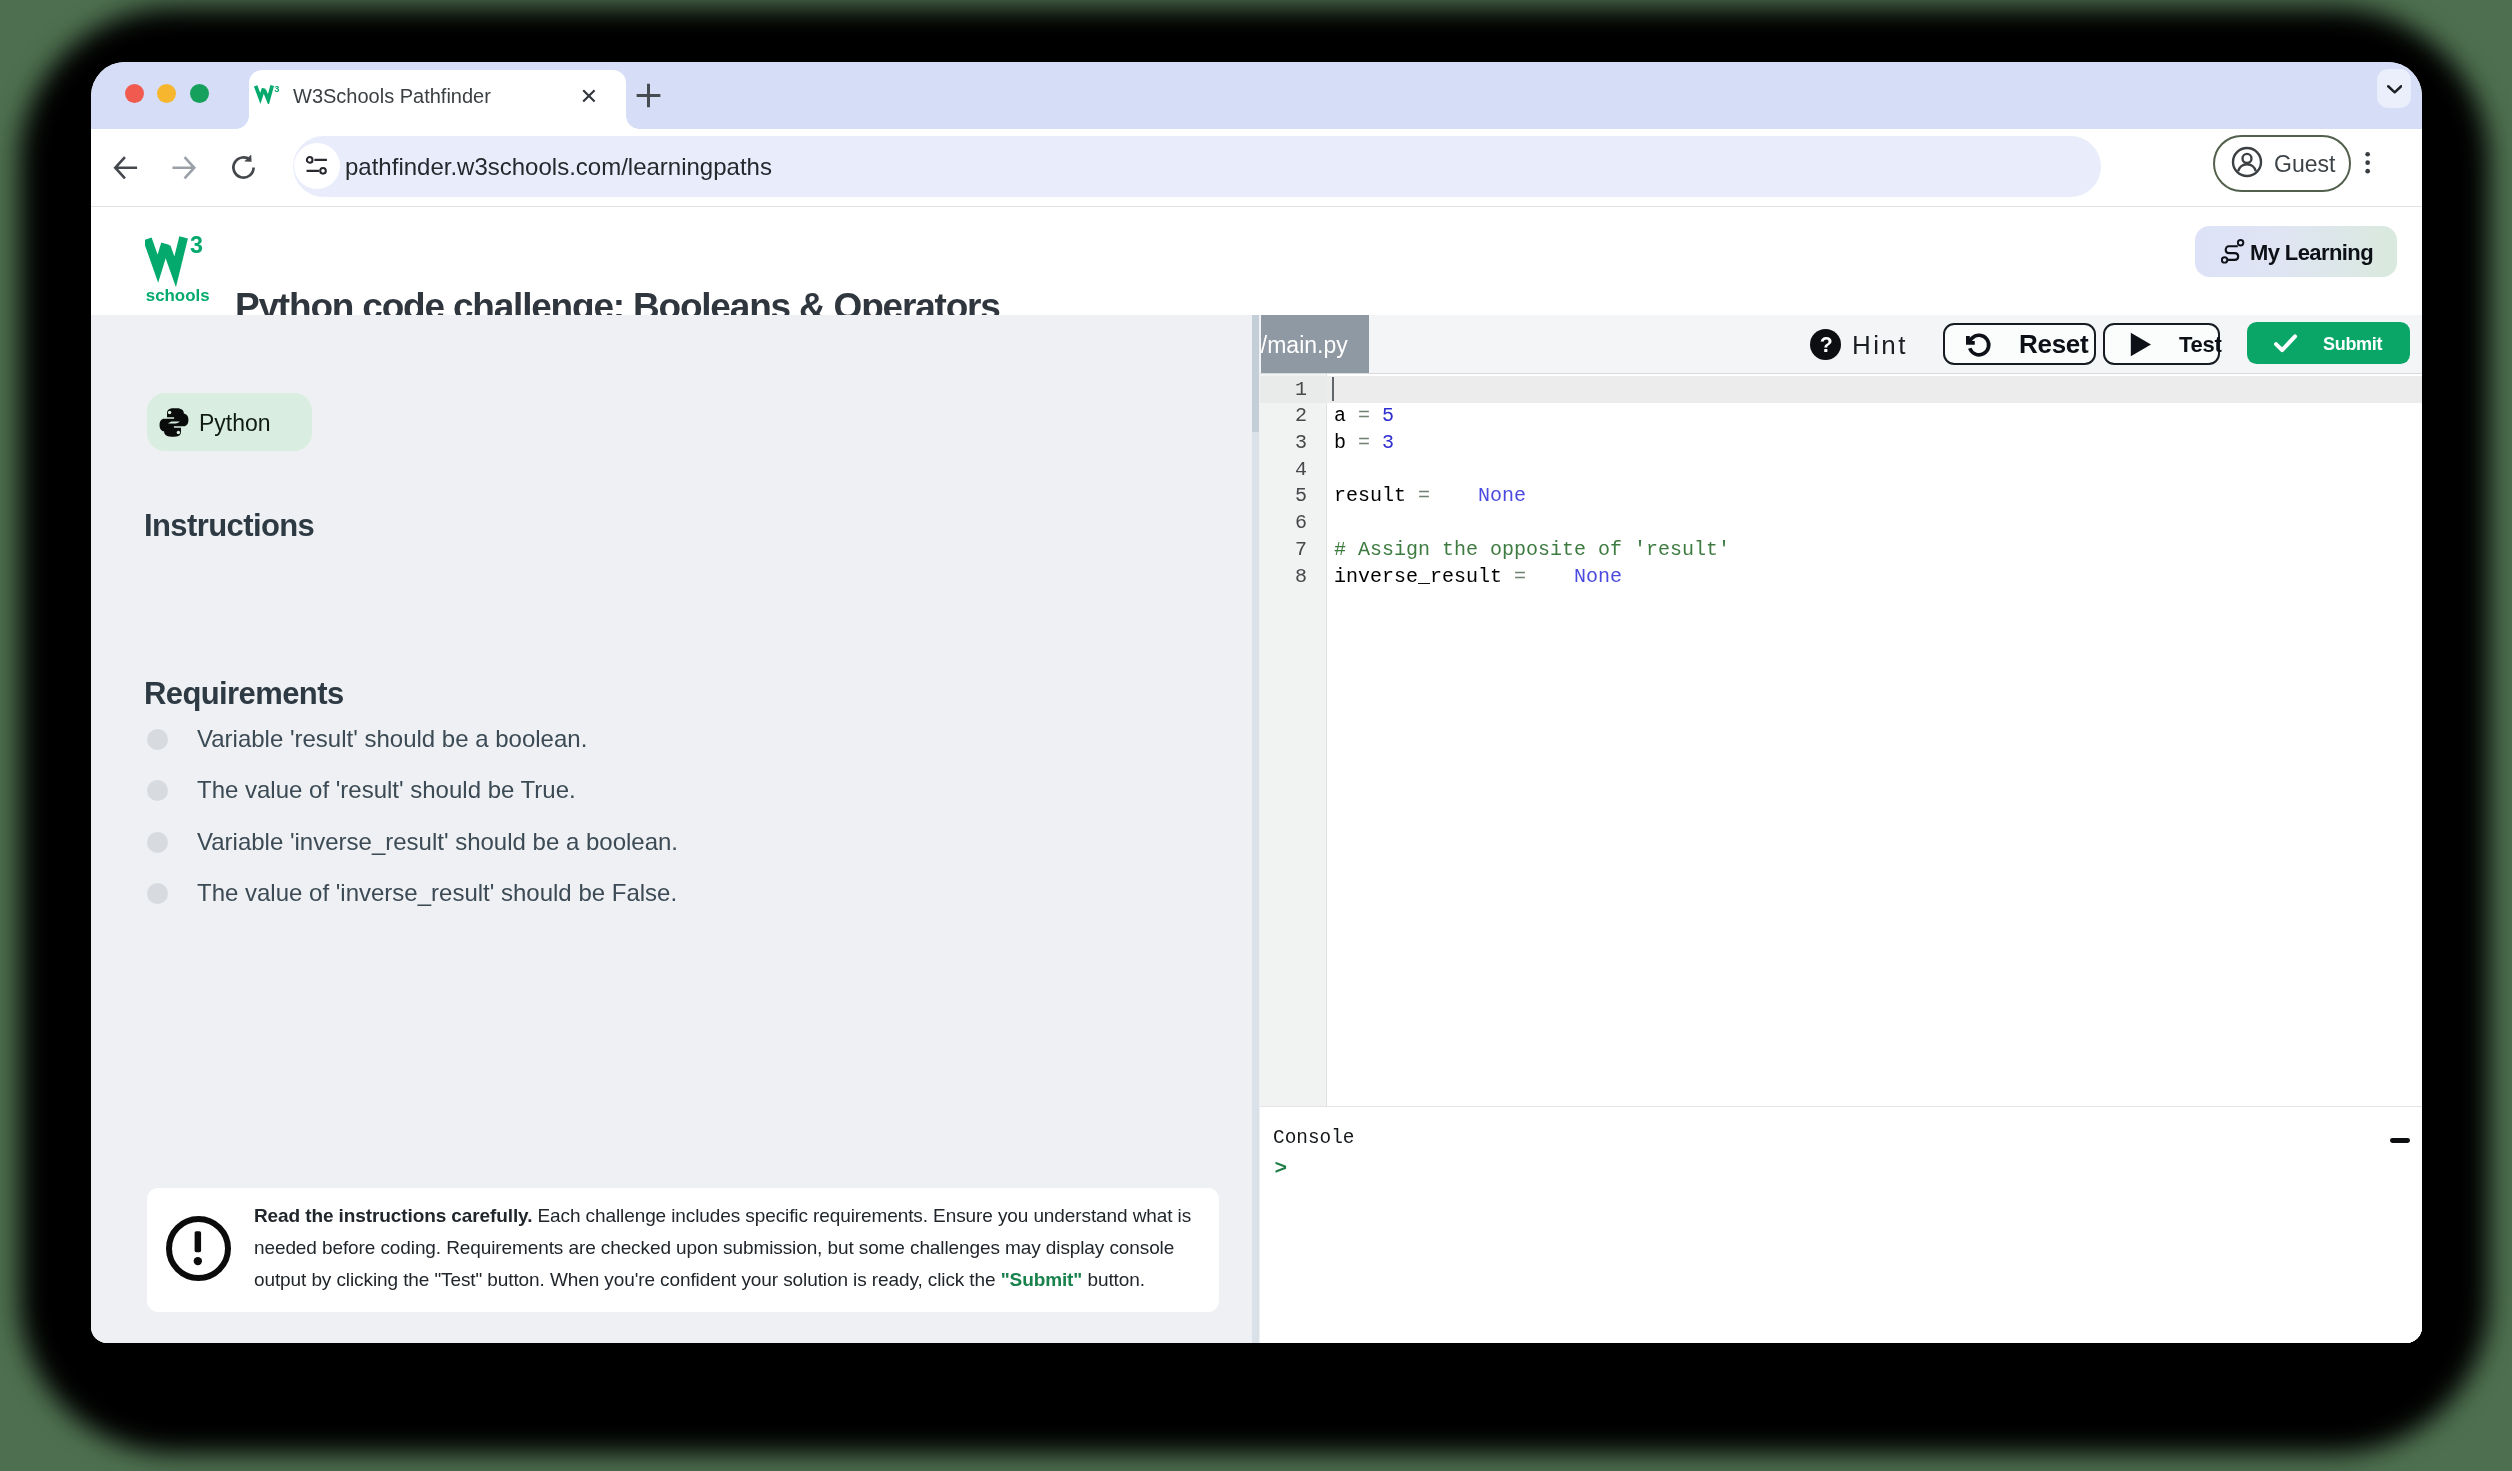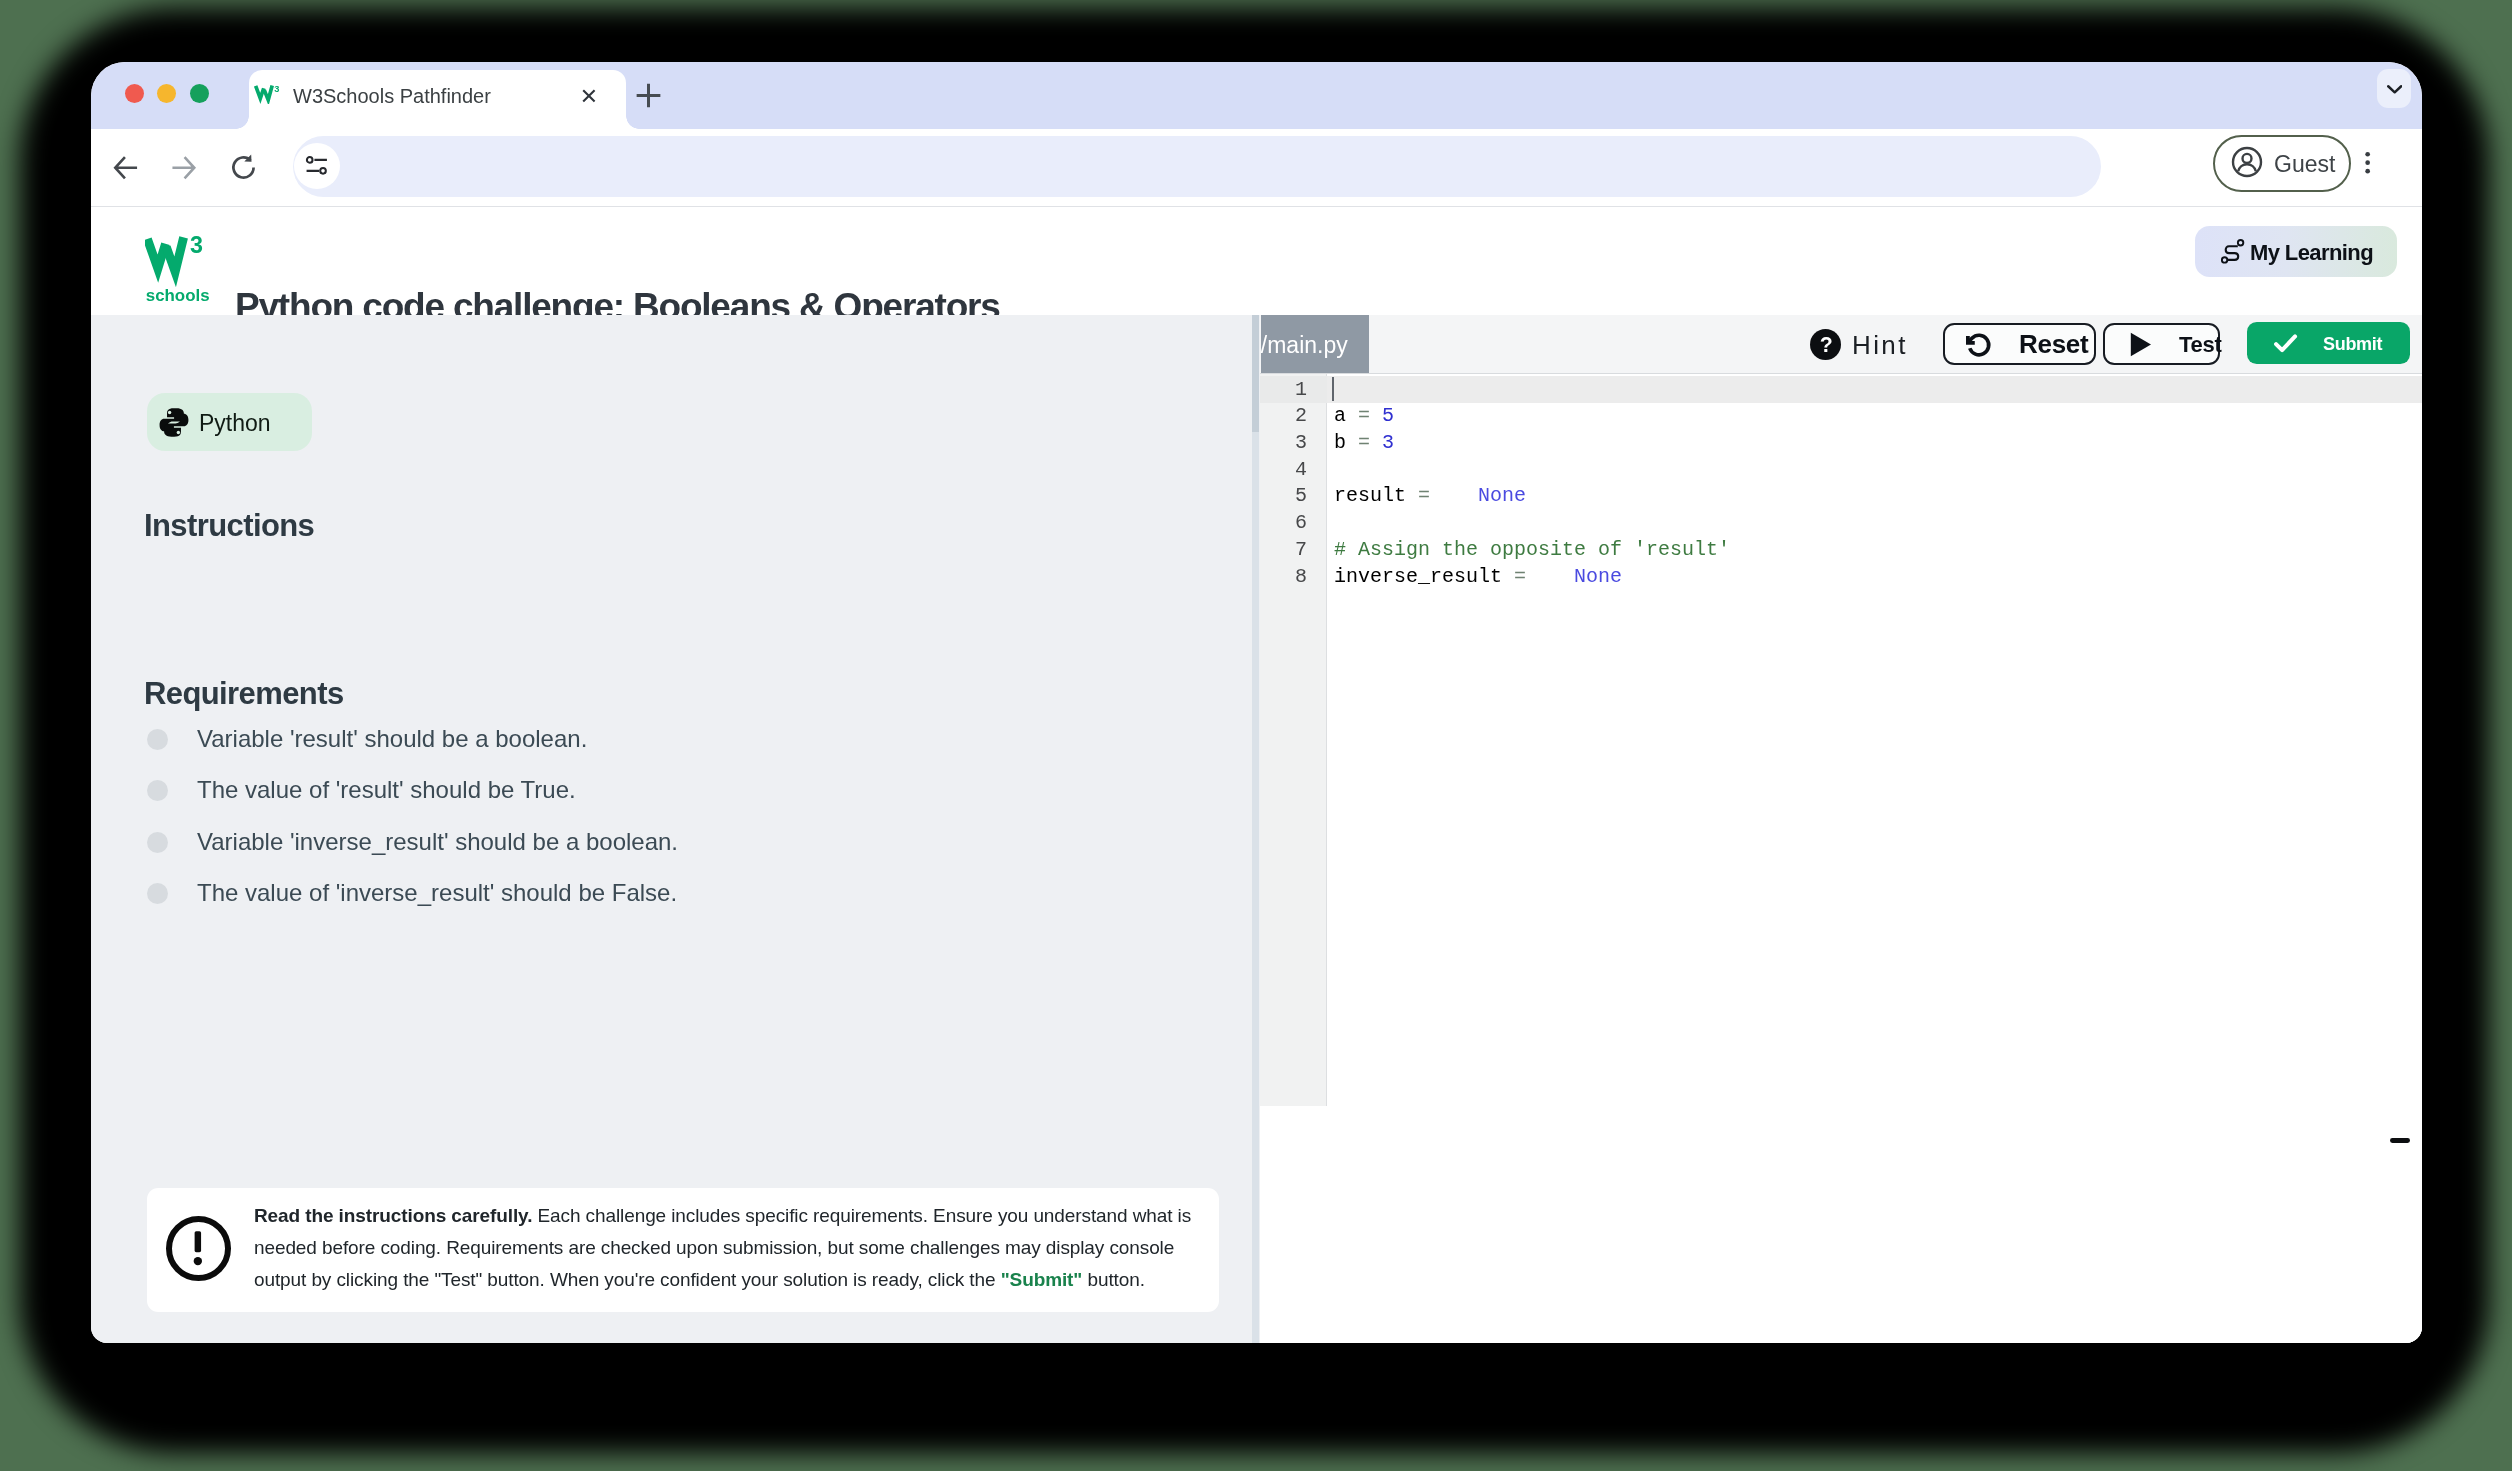--- a/index.html
+++ b/index.html
@@ -120,20 +120,21 @@
     </svg>
     <div id="pill">
       <div id="pillcircle">
         <svg style="position:absolute;left:11.3px;top:11.3px" width="23.5" height="23.5" viewBox="0 0 30 30">
           <circle cx="6" cy="7.5" r="3.6" stroke="#27292e" stroke-width="2.6" fill="none"></circle>
           <path d="M12 7.5 L28 7.5" stroke="#27292e" stroke-width="2.8"></path>
           <circle cx="23" cy="21.5" r="3.6" stroke="#27292e" stroke-width="2.6" fill="none"></circle>
           <path d="M2 21.5 L18 21.5" stroke="#27292e" stroke-width="2.8"></path>
         </svg>
       </div>
+      <div id="urltext">pathfinder.w3schools.com/learningpaths</div>
     </div>
     <div id="guest">
       <svg style="position:absolute;left:16px;top:9.7px" width="32" height="32" viewBox="0 0 40 40">
         <circle cx="20" cy="20" r="17.5" stroke="#3c4043" stroke-width="3" fill="none"></circle>
         <circle cx="20" cy="15.5" r="5.6" stroke="#3c4043" stroke-width="3" fill="none"></circle>
         <path d="M9 31.5 a11.3 11.3 0 0 1 22 0" stroke="#3c4043" stroke-width="3" fill="none"></path>
       </svg>
       <div id="guesttext">Guest</div>
     </div>
     <svg style="position:absolute;left:2271px;top:22px" width="11.3" height="29" viewBox="0 0 14 36">
@@ -240,17 +241,21 @@
         <div class="lnum" style="top:135px">6</div>
         <div class="lnum" style="top:162px">7</div>
         <div class="lnum" style="top:189px">8</div>
         <div class="codeline" style="top:28px">a <span class="op">=</span> <span class="num">5</span></div>
         <div class="codeline" style="top:55px">b <span class="op">=</span> <span class="num">3</span></div>
         <div class="codeline" style="top:108px">result <span class="op">=</span> <span class="kw">None</span></div>
         <div class="codeline cmt" style="top:162px"># Assign the opposite of 'result'</div>
         <div class="codeline" style="top:189px">inverse_result <span class="op">=</span> <span class="kw">None</span></div>
       </div>
 
+      <div id="console">
+        <div id="constitle">Console</div>
+        <div id="consprompt">&gt;</div>
+      </div>
     </div>
   </div>
   <div id="consmin"></div>
 </div>
 
 
 </body></html>

